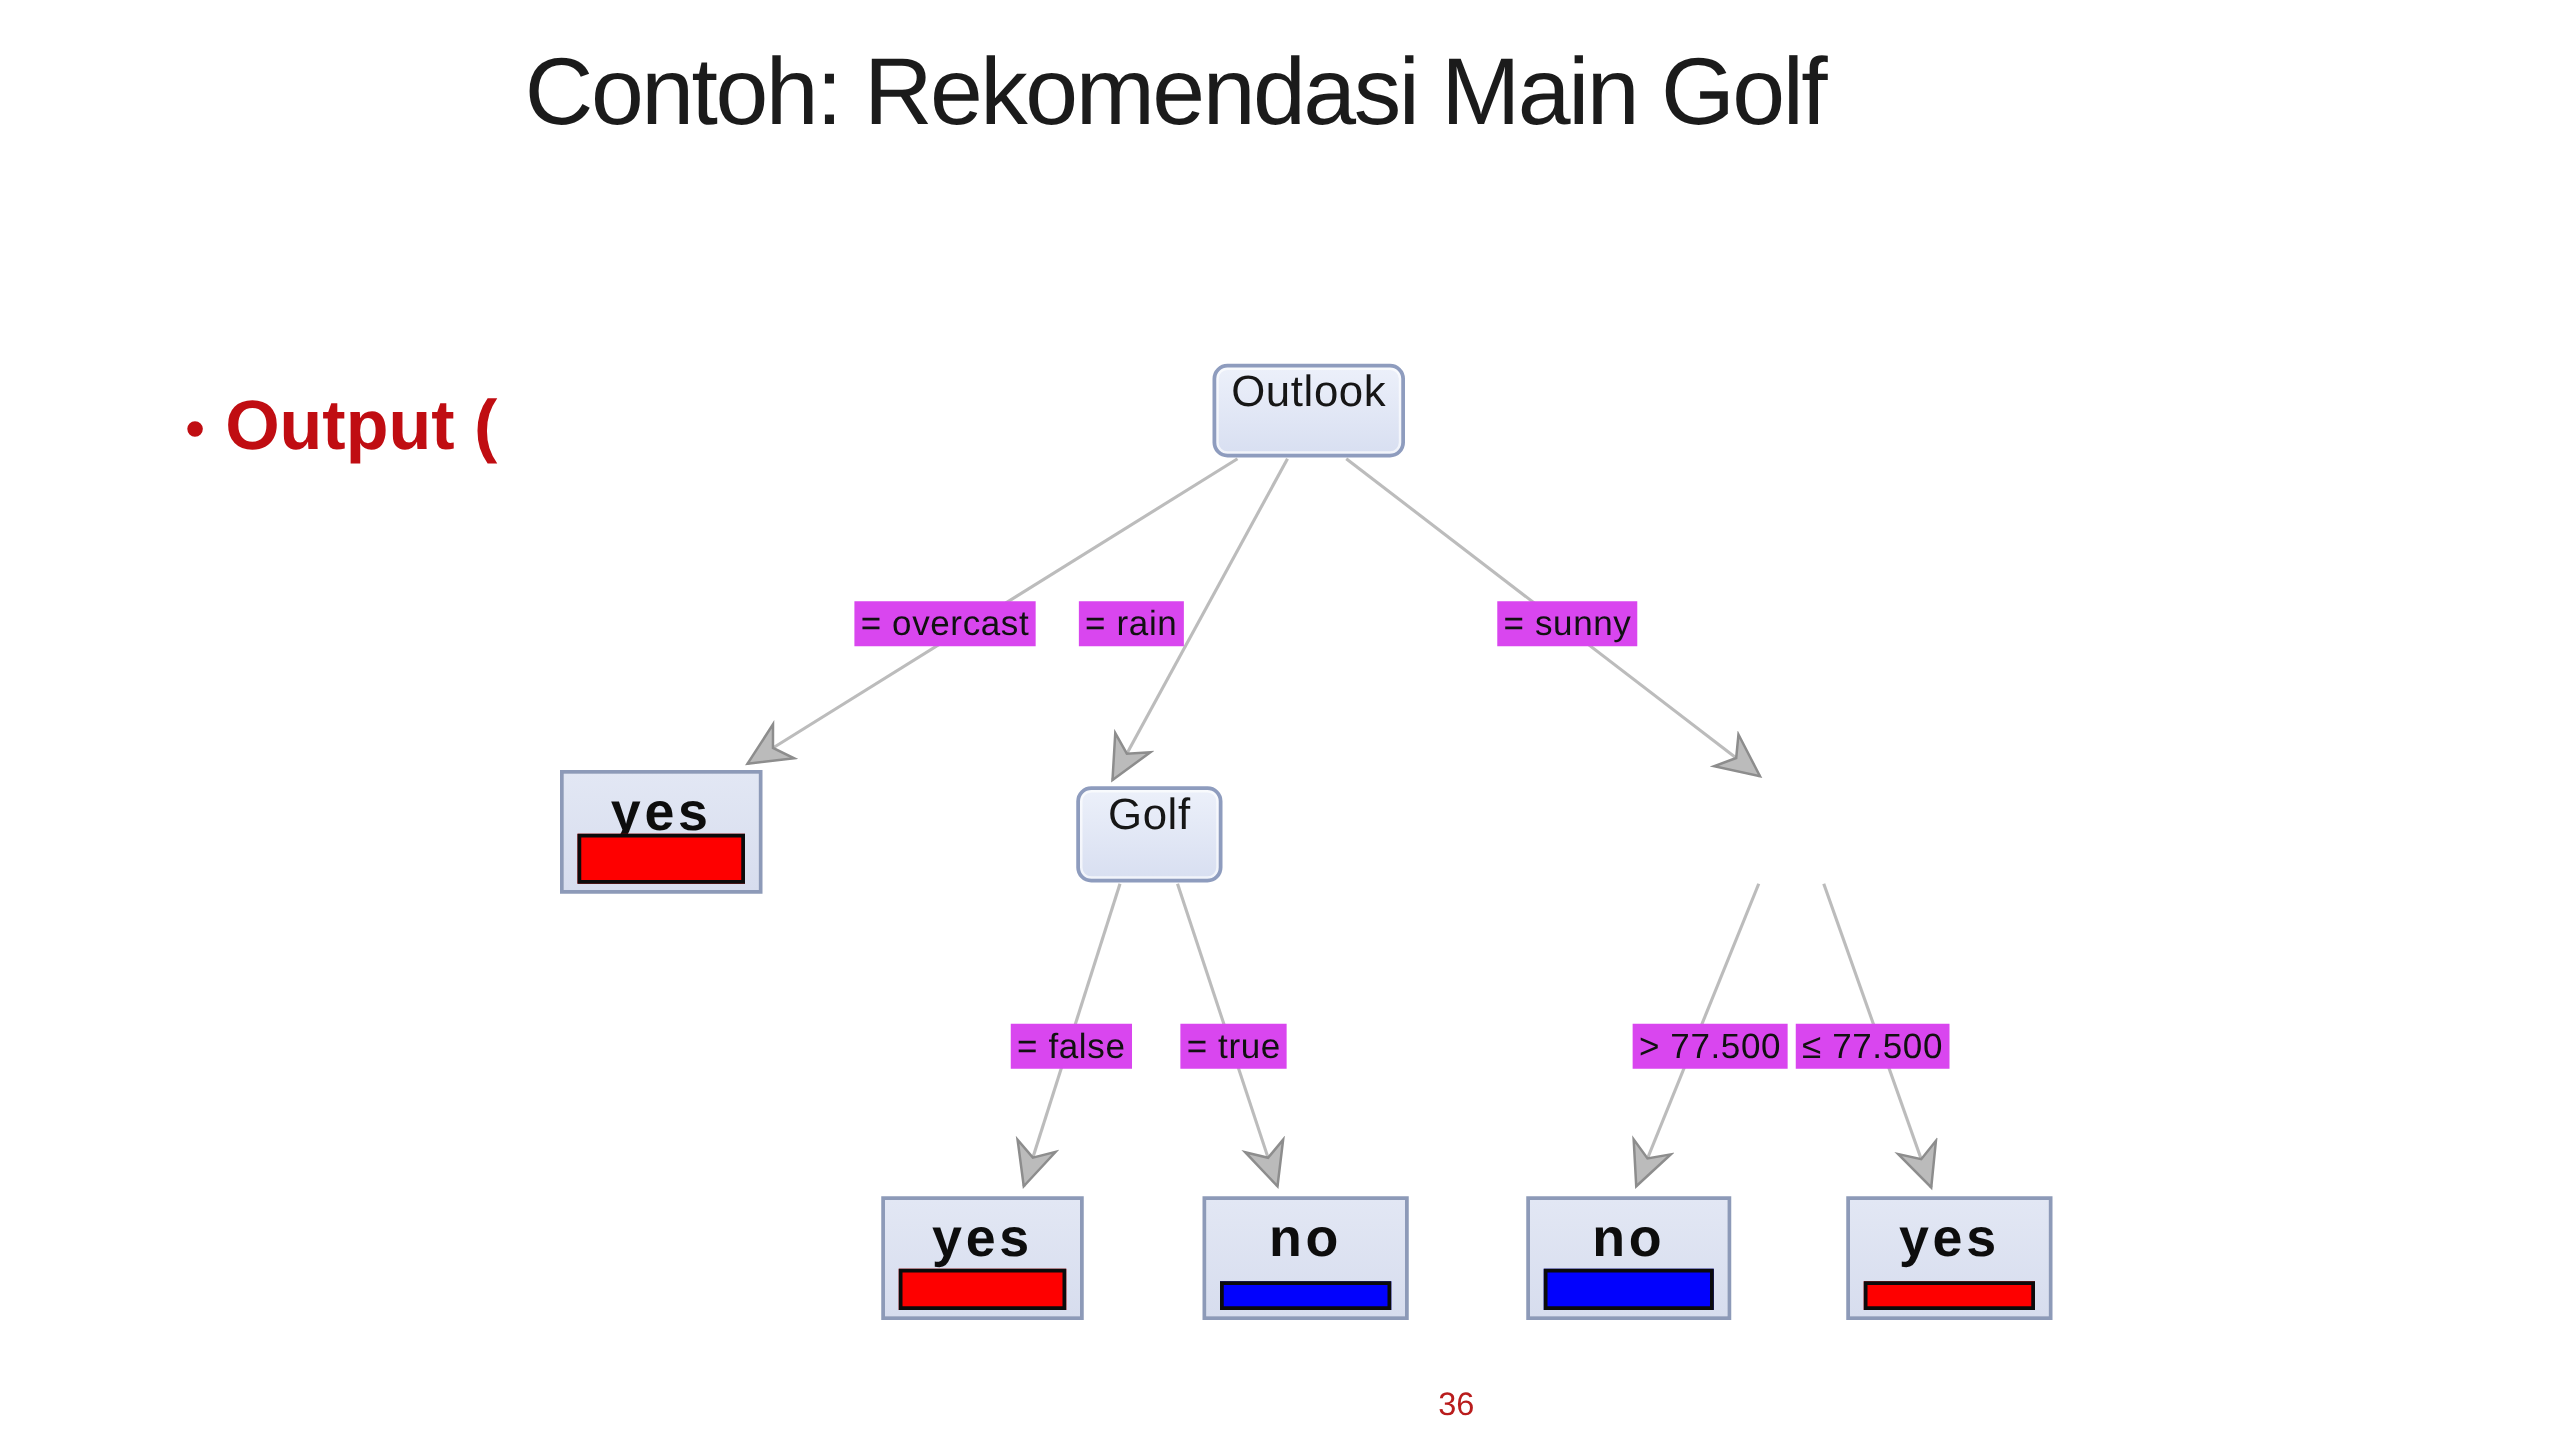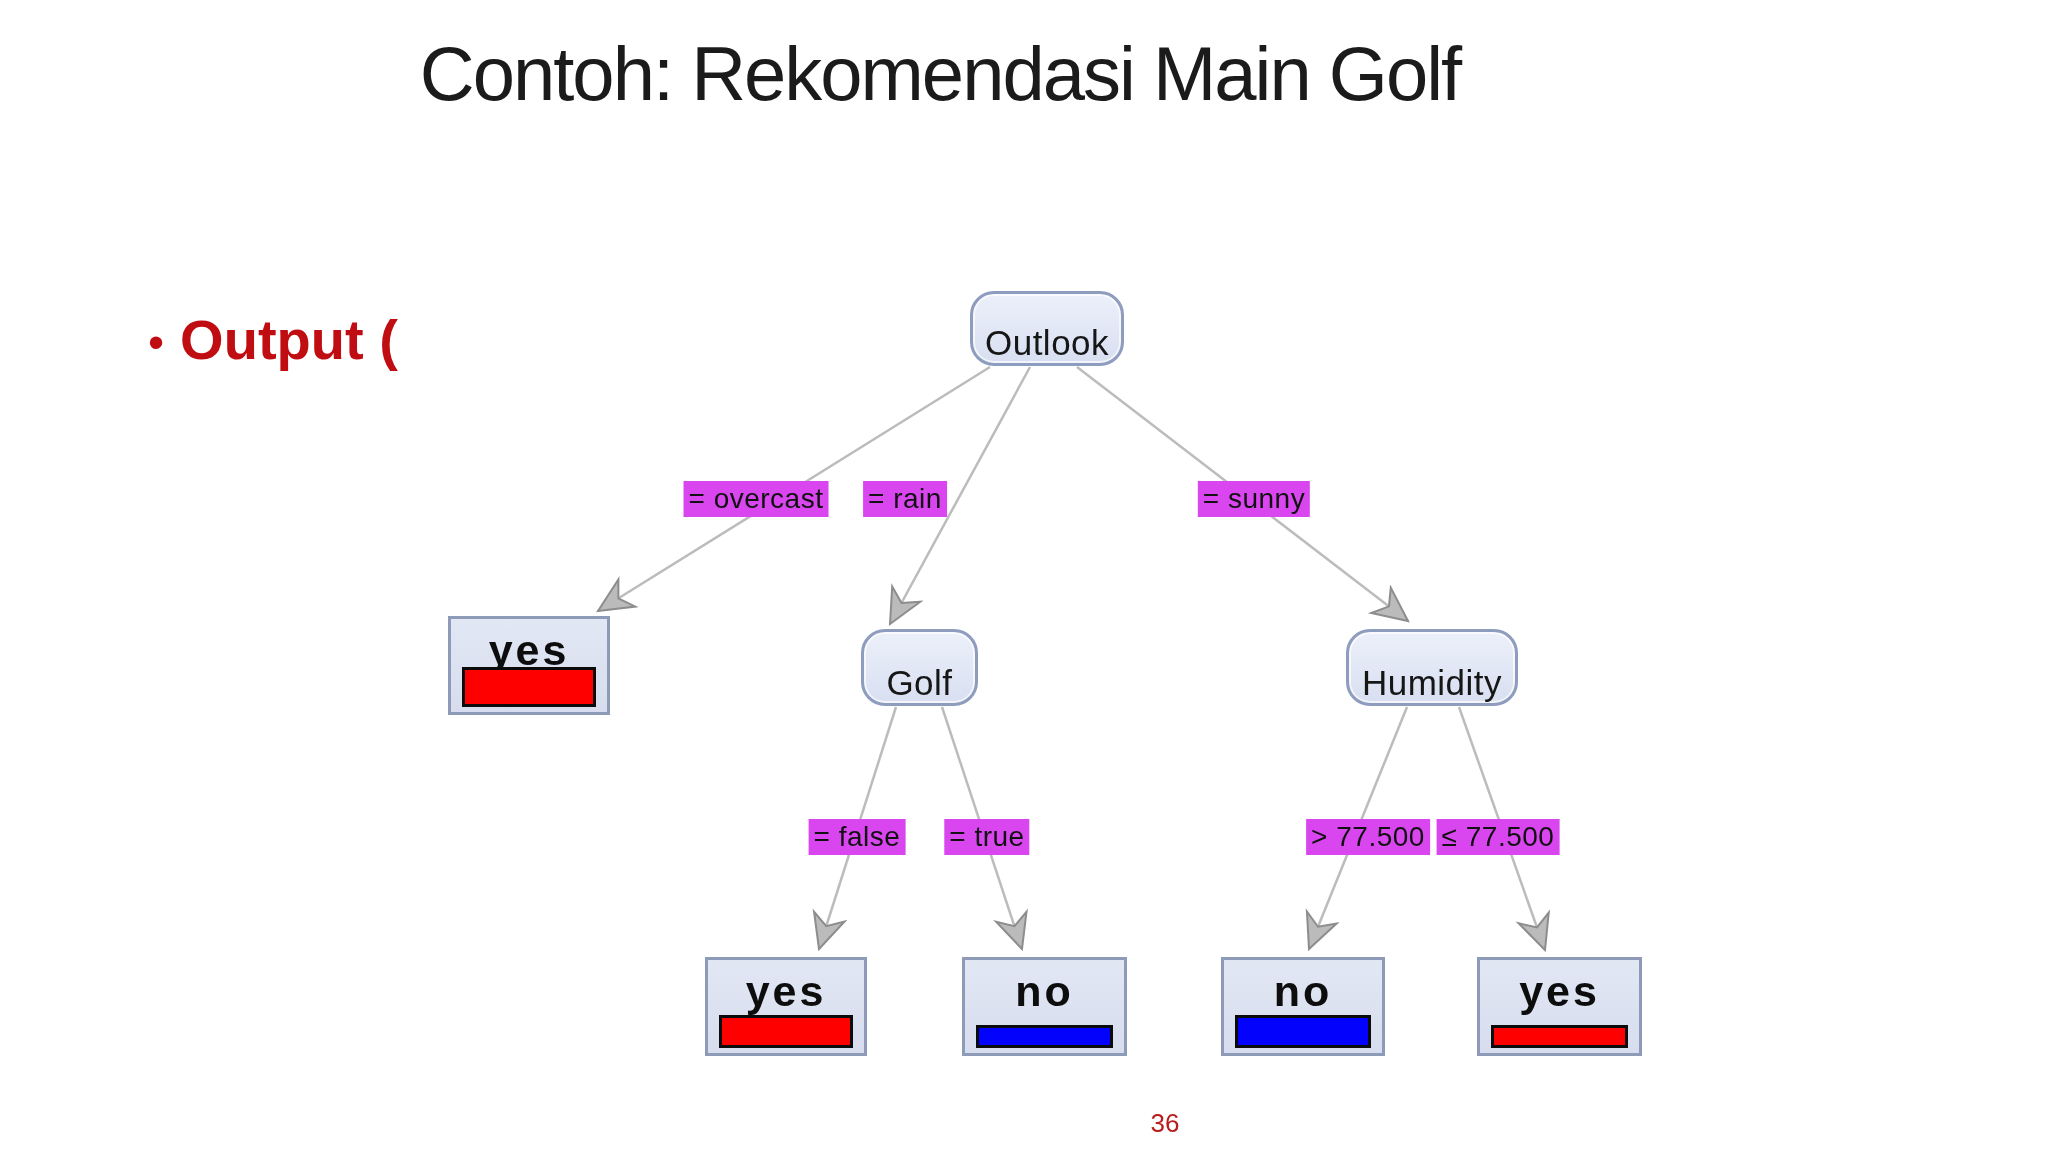--- a/index.html
+++ b/index.html
@@ -49,25 +49,25 @@
   }
 
   
   .tree-svg { position: absolute; left: 0; top: 0; }
 
   
   .tnode {
     position: absolute;
     box-sizing: border-box;
     border: 3px solid #8e9cbe;
-    border-radius: 24px;
+    border-radius: 12px;
     background: linear-gradient(180deg, #ecf0fa 0%, #d8dff1 100%);
     box-shadow: inset 0 0 0 2px rgba(255,255,255,0.65);
     display: flex;
-    align-items: flex-end;
+    align-items: flex-start;
     justify-content: center;
   }
   .tnode .tnode-label {
     font-size: 35px;
     color: #161616;
     letter-spacing: 0.5px;
   }
   .node-outlook  { left: 970px;  top: 291px; width: 154px; height: 75px; }
   .node-wind     { left: 861px;  top: 629px; width: 117px; height: 77px; }
   .node-humidity { left: 1346px; top: 629px; width: 172px; height: 77px; }
@@ -157,23 +157,20 @@
       <line x1="1459" y1="707" x2="1545" y2="950" marker-end="url(#arrow)"></line>
     </g>
   </svg>
 
   <div class="tnode node-outlook">
     <span class="tnode-label">Outlook</span>
   </div>
   <div class="tnode node-wind">
     <span class="tnode-label">Golf</span>
   </div>
-  <div class="tnode node-humidity">
-    <span class="tnode-label">Humidity</span>
-  </div>
 
   <span class="edge-label el-1">= overcast</span>
   <span class="edge-label el-2">= rain</span>
   <span class="edge-label el-3">= sunny</span>
   <span class="edge-label el-4">= false</span>
   <span class="edge-label el-5">= true</span>
   <span class="edge-label el-6">&gt; 77.500</span>
   <span class="edge-label el-7">≤ 77.500</span>
 
   <div class="leaf leaf-1">

